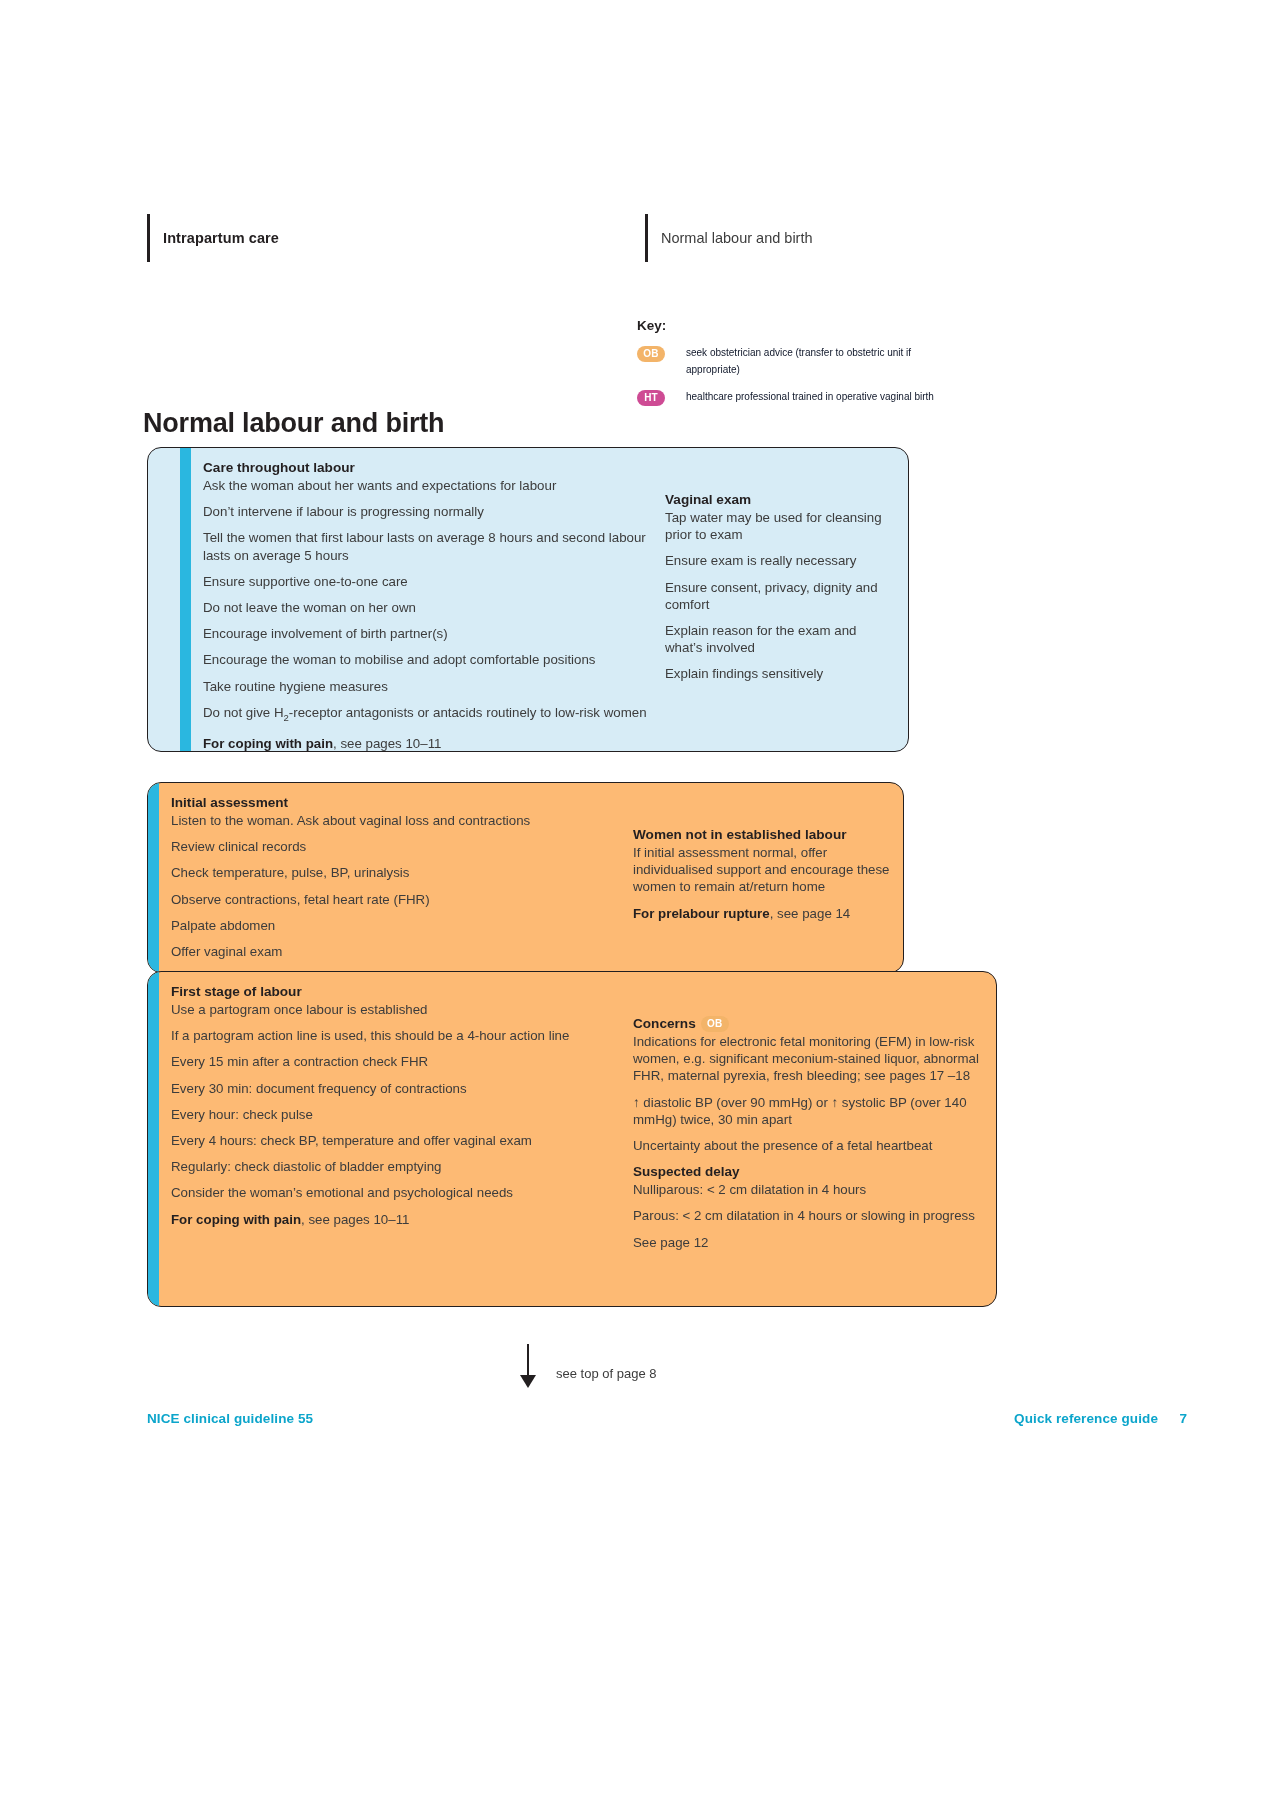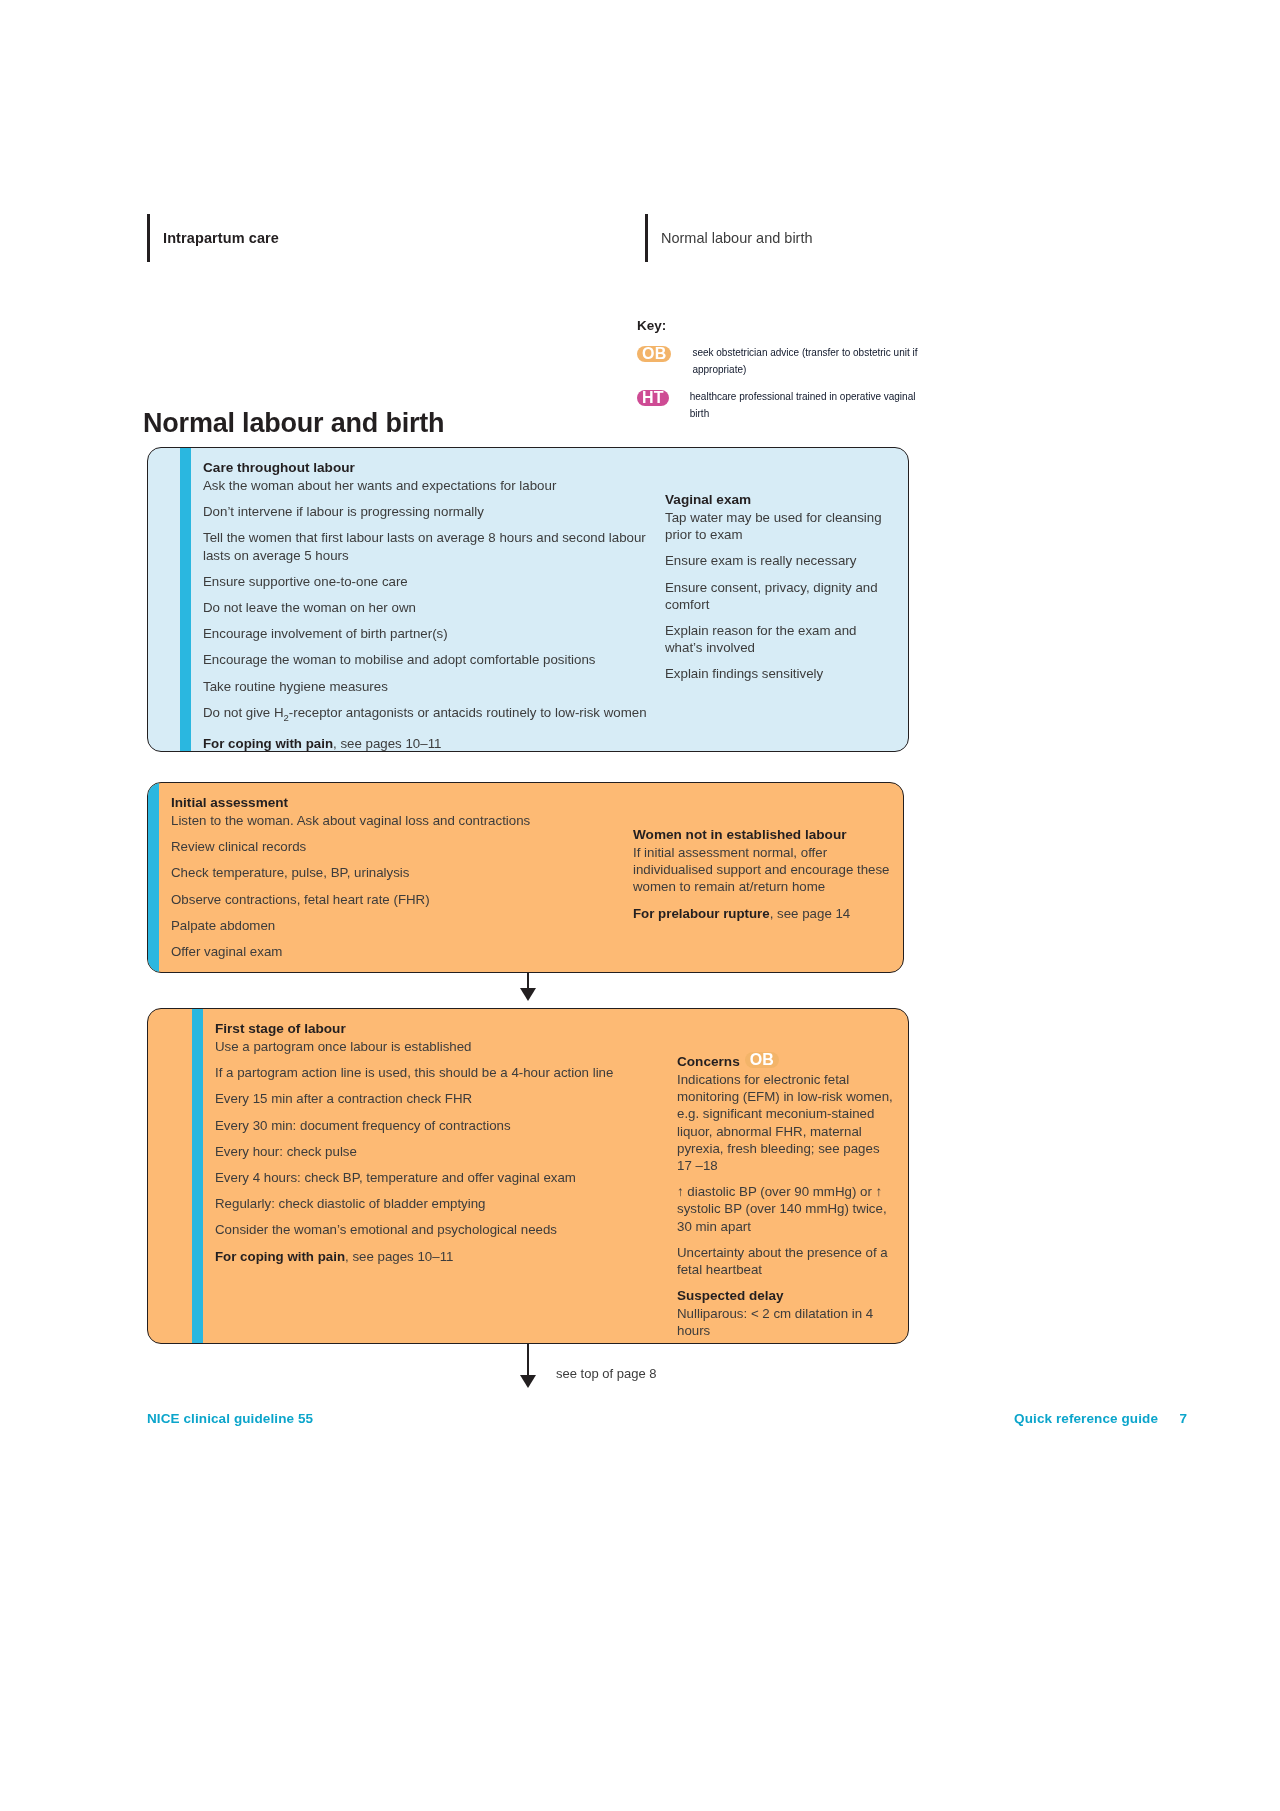--- a/index.html
+++ b/index.html
@@ -65,21 +65,21 @@
     align-items: flex-start;
     margin-bottom: 10px;
   }
   .badge {
     flex: 0 0 auto;
     display: inline-block;
     min-width: 28px;
     padding: 1px 5px 2px 5px;
     border-radius: 9px;
     color: #ffffff;
-    font-size: 16px;
+    font-size: 10px;
     font-weight: bold;
     text-align: center;
     letter-spacing: .2px;
     line-height: 13px;
     margin-top: 2px;
   }
   .badge-ob { background: #f3b469; }
   .badge-ht { background: #ce4b94; }
   .key-text {
     margin-left: 21px;
@@ -142,21 +142,21 @@
     color: #231f20;
     margin: 0 0 1px 0;
     line-height: 17px;
   }
   p.spacer-before { margin-top: 6px; }
   sub { font-size: 9.5px; }
 
   
   #box-care      { left: 147px; top: 447px;  width: 762px; height: 305px; }
   #box-initial   { left: 147px; top: 782px;  width: 757px; height: 191px; }
-  #box-firststage{ left: 147px; top: 1008px; width: 762px; height: 336px; padding-left: 44px; }
+  #box-firststage{ left: 147px; top: 971px; width: 850px; height: 336px; }
 
   
   .connector {
     position: absolute;
     width: 2px;
     background: #231f20;
   }
   .arrowhead {
     position: absolute;
     width: 0; height: 0;

